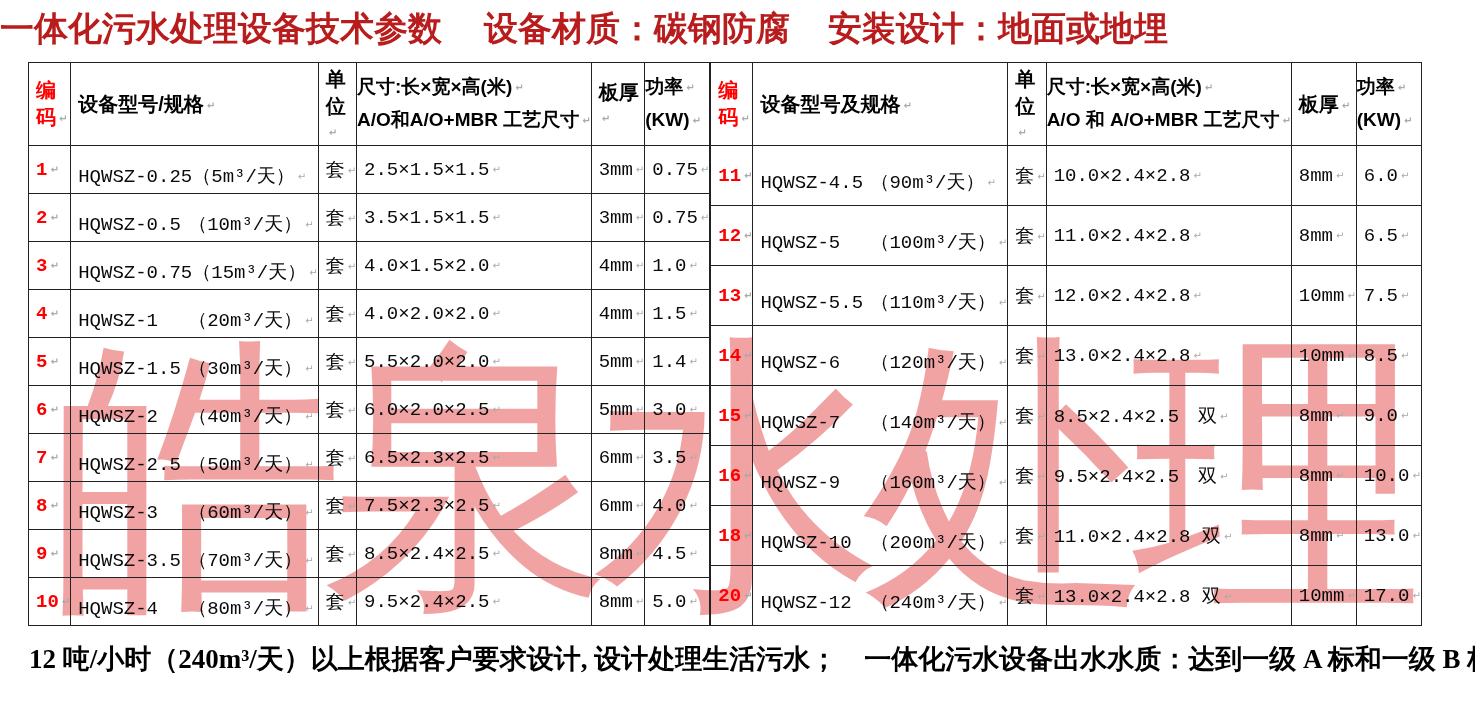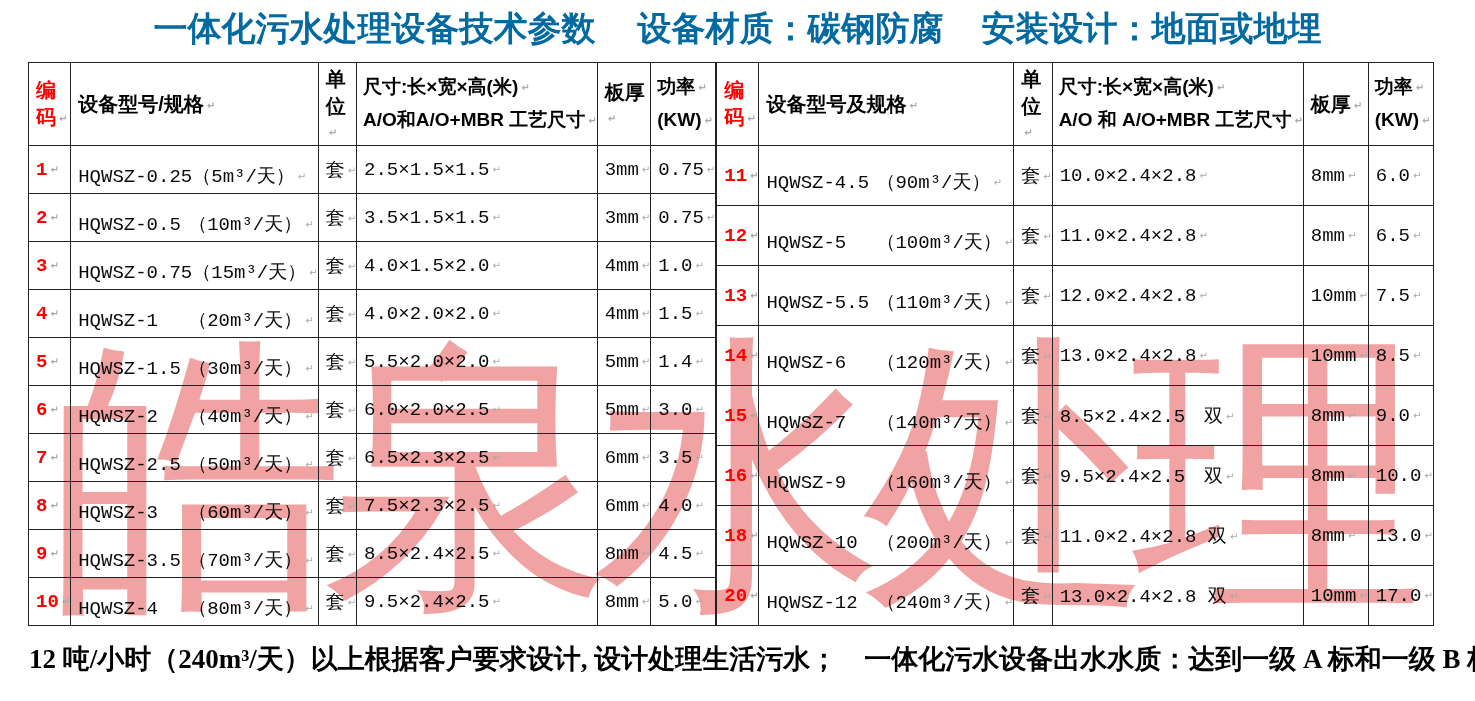--- a/index.html
+++ b/index.html
@@ -1,41 +1,41 @@
 <!DOCTYPE html>
 <html><head>
 <meta charset="utf-8">
 <style>
   * { margin:0; padding:0; box-sizing:border-box; }
   html,body { width:1475px; height:701px; background:#ffffff; overflow:hidden; position:relative;
               font-family:"Liberation Serif","DejaVu Serif",serif; }
 
   
-  .title-row { position:absolute; left:0; top:6px; width:1475px; text-align:center;
-               font-weight:700; font-size:34px; color:#0369a1; white-space:nowrap; z-index:3; }
+  .title-row { position:absolute; left:0; top:6px; width:1475px; text-align:left;
+               font-weight:700; font-size:34px; color:#b91c1c; white-space:nowrap; z-index:3; }
   .title-row .seg2 { margin-left:42px; }
   .title-row .seg3 { margin-left:38px; }
 
   
   .watermark { position:absolute; left:52px; top:330px; width:1385px; z-index:2;
                font-size:292px; line-height:1; letter-spacing:-22px; white-space:nowrap;
                color:rgba(228,78,78,0.52); font-family:Liberation Sans, sans-serif;
                pointer-events:none; }
 
   
   .grid { position:absolute; left:28px; top:62px; width:1128px; display:flex; z-index:3; }
   table { border-collapse:collapse; table-layout:fixed; background:transparent; }
   td, th { border:1.5px solid #222; vertical-align:middle; text-align:left; overflow:hidden; }
 
   thead tr { height:83px; }
   tbody tr { height:48px; }
 
   th { font-family:"Liberation Sans","DejaVu Sans",sans-serif; font-weight:700;
        font-size:20px; color:#000; padding-left:7px; }
-  th.two-line { font-size:19px; padding-left:6px; }
+  th.two-line { font-size:19px; padding-left:0; }
   th.two-line div { line-height:32px; white-space:nowrap; }
   th.h-code { color:#ff0000; }
 
   td { font-family:"Liberation Mono","DejaVu Sans Mono",monospace;
        font-size:19px; color:#0a0a0a; padding-left:7px; white-space:nowrap; }
   td.code { color:#ff0000; font-weight:700; }
   .mname { display:inline-block; min-width:110px;margin-top:16px; }
 
   
   .pm::after { content:"\21B5"; color:#a9a9a9; font-size:10px; margin-left:3px;

